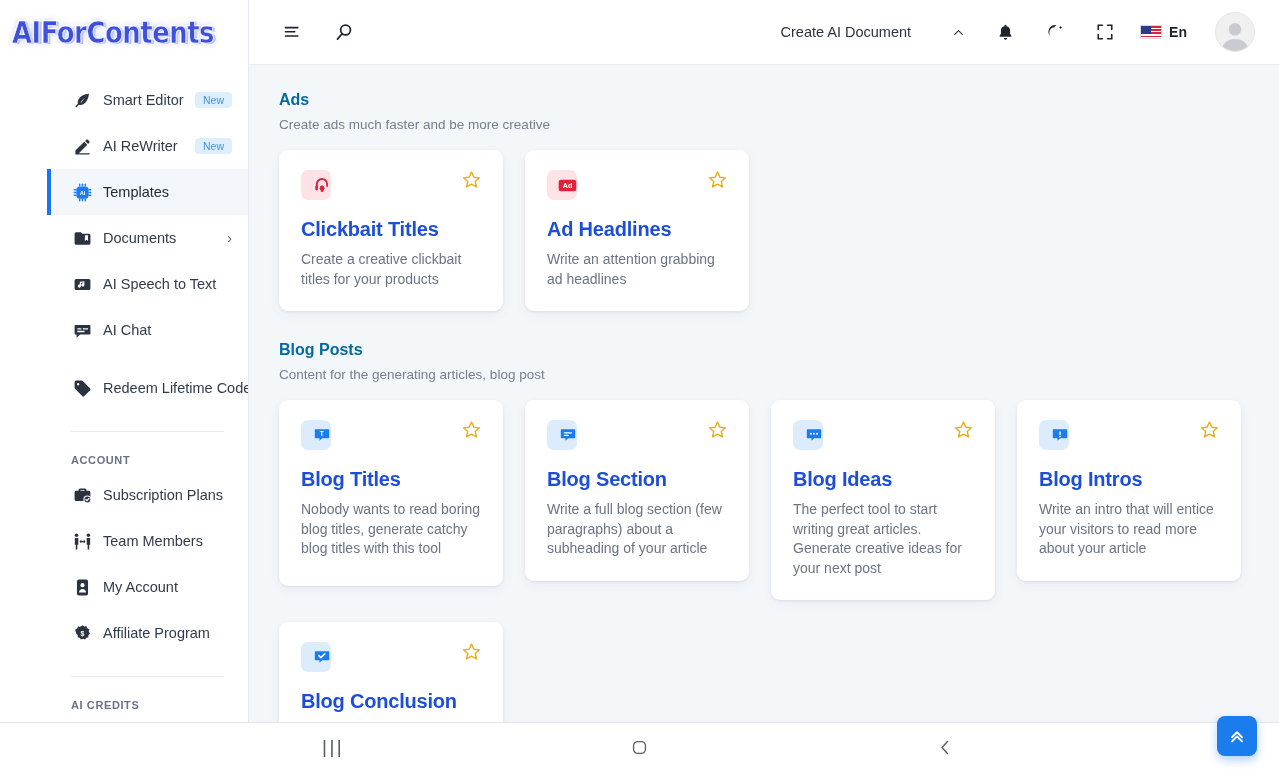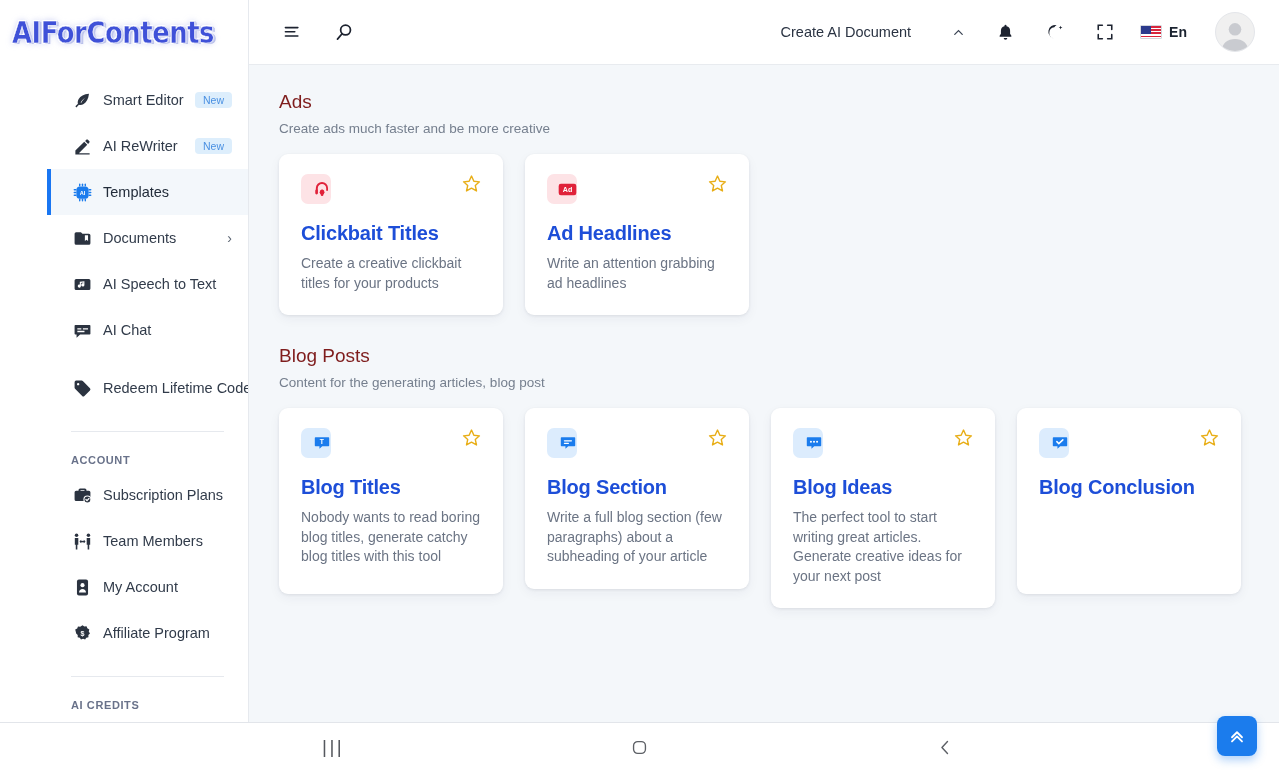--- a/index.html
+++ b/index.html
@@ -128,21 +128,21 @@
   
   .content {
     flex: 1; overflow-y: auto; overflow-x: hidden;
     padding: 26px 28px 10px 30px;
     position: relative;
   }
   .content::-webkit-scrollbar { width: 8px; }
   .content::-webkit-scrollbar-track { background: #eef2f6; }
   .content::-webkit-scrollbar-thumb { background: #c8cfd8; border-radius: 4px; }
 
-  .sec-title { font-size: 19px; font-weight: 400; color: #7f1d1d; margin-bottom: 8px; }
+  .sec-title { font-size: 16px; font-weight: 700; color: #0369a1; margin-bottom: 8px; }
   .sec-sub { font-size: 13.5px; color: #757f8e; margin-bottom: 18px; }
   .sec-block { margin-bottom: 10px; }
   .sec-block.second { margin-top: 30px; }
 
   .card-grid { display: flex; flex-wrap: wrap; gap: 22px; align-items: flex-start; }
   .card {
     width: 224px; min-height: 150px;
     background: #ffffff; border-radius: 9px;
     box-shadow: 0 1px 3px rgba(30,45,70,.09), 0 4px 12px rgba(30,45,70,.05);
     padding: 20px 22px 22px 22px;
@@ -502,20 +502,38 @@
                 <span class="star">
                   <svg width="19" height="19" viewBox="0 0 24 24" fill="none" stroke="#e8ae17" stroke-width="1.8" stroke-linejoin="round">
                       <polygon points="12,2.6 15,9.2 22,9.9 16.8,14.6 18.3,21.4 12,17.9 5.7,21.4 7.2,14.6 2,9.9 9,9.2"></polygon>
                     </svg>
                 </span>
               </div>
               <div class="card-title">Blog Ideas</div>
               <div class="card-desc">The perfect tool to start writing great articles. Generate creative ideas for your next post</div>
             </div>
 
+            <div class="card short">
+              <div class="card-head">
+                <span class="card-ico blue">
+                  <svg width="18" height="18" viewBox="0 0 24 24">
+                      <path d="M3.4 4.4h17.2a1 1 0 011 1v9.8a1 1 0 01-1 1h-8.3l-3.7 3.6v-3.6H3.4a1 1 0 01-1-1V5.4a1 1 0 011-1z" fill="#1b7ced"></path>
+                      <rect x="11.1" y="7" width="1.9" height="5.2" rx=".95" fill="#fff"></rect>
+                      <circle cx="12.05" cy="14.1" r="1.1" fill="#fff"></circle>
+                    </svg>
+                </span>
+                <span class="star">
+                  <svg width="19" height="19" viewBox="0 0 24 24" fill="none" stroke="#e8ae17" stroke-width="1.8" stroke-linejoin="round">
+                      <polygon points="12,2.6 15,9.2 22,9.9 16.8,14.6 18.3,21.4 12,17.9 5.7,21.4 7.2,14.6 2,9.9 9,9.2"></polygon>
+                    </svg>
+                </span>
+              </div>
+              <div class="card-title">Blog Intros</div>
+              <div class="card-desc">Write an intro that will entice your visitors to read more about your article</div>
+            </div>
 
             <div class="card">
               <div class="card-head">
                 <span class="card-ico blue">
                   <svg width="18" height="18" viewBox="0 0 24 24">
                       <path d="M3.4 4.4h17.2a1 1 0 011 1v9.8a1 1 0 01-1 1h-8.3l-3.7 3.6v-3.6H3.4a1 1 0 01-1-1V5.4a1 1 0 011-1z" fill="#1b7ced"></path>
                       <path d="M7.8 10.2l2.6 2.6 5.4-5" stroke="#ffffff" stroke-width="2" fill="none" stroke-linecap="round" stroke-linejoin="round"></path>
                     </svg>
                 </span>
                 <span class="star">

